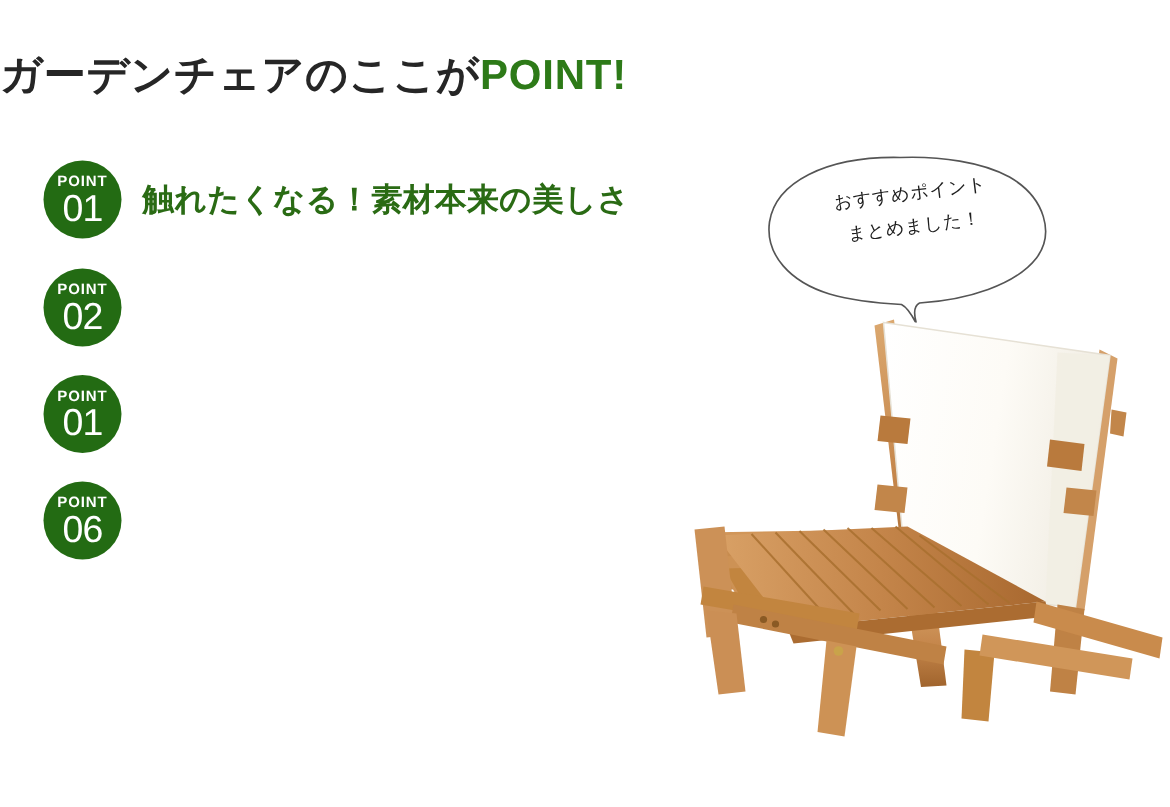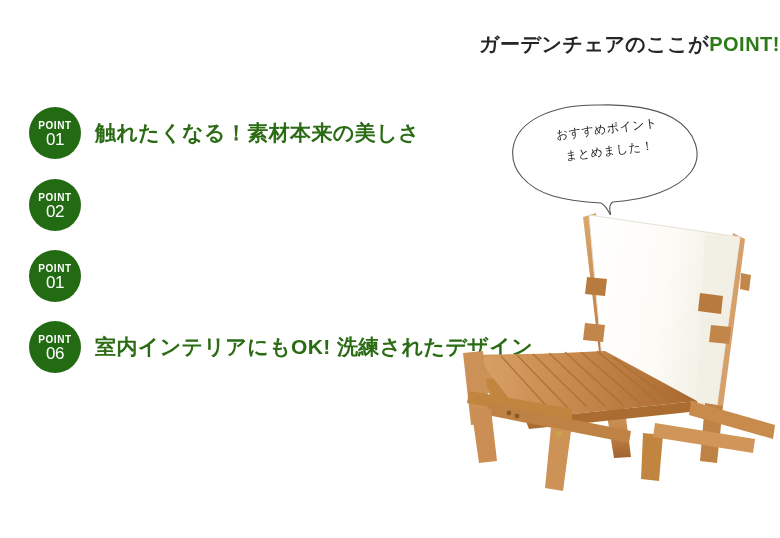--- a/index.html
+++ b/index.html
@@ -7,23 +7,23 @@
   body {
     width:780px; height:538px;
     font-family:"Liberation Sans","DejaVu Sans",sans-serif;
     position:relative; overflow:hidden;
     -webkit-font-smoothing:antialiased;
   }
 
   
   .page-title{
     position:absolute; left:0; top:31px; width:780px;
-    text-align:right;
-    font-size:20px; font-weight:bold; letter-spacing:.5px;
-    color:#262626; white-space:nowrap;padding-left:47px;
+    text-align:left;
+    font-size:28px; font-weight:bold; letter-spacing:.5px;
+    color:#262626; white-space:nowrap;
   }
   .page-title .accent{ color:#2d7a18; }
 
   
   .point-list{ position:absolute; left:0; top:0; width:520px; height:505px; }
   .point-row{
     position:absolute; left:29px; display:flex; align-items:center;
   }
   .point-row.r0{ top:107px; }
   .point-row.r1{ top:179px; }
@@ -35,21 +35,21 @@
     background:#236b13; color:#ffffff;
     display:flex; flex-direction:column;
     align-items:center; justify-content:center;
     flex:0 0 auto; line-height:1;
   }
   .badge-word{
     font-size:10px; font-weight:bold; letter-spacing:.6px;
     margin-top:3px; margin-bottom:-1px;
   }
   .badge-num{
-    font-size:17px; font-weight:400; letter-spacing:-.5px;
+    font-size:25px; font-weight:400; letter-spacing:-.5px;
     margin-top:1px;
   }
 
   .point-text{
     margin-left:14px;
     font-size:21px; font-weight:bold; letter-spacing:.4px;
     color:#2a6b14; white-space:nowrap;text-align:right;
   }
 
   
@@ -95,21 +95,20 @@
       <span class="badge-word">POINT</span>
       <span class="badge-num">01</span>
     </div>
   </div>
 
   <div class="point-row r3">
     <div class="badge">
       <span class="badge-word">POINT</span>
       <span class="badge-num">06</span>
     </div>
-    <div class="point-text">室内インテリアにもOK! 洗練されたデザイン</div>
   </div>
 
 </div>
 
 <div class="bubble">
   <svg width="200" height="115" viewBox="0 0 200 115">
     <path d="M95 5 C 45 4, 12 22, 8 48 C 5 70, 22 88, 48 96
              C 62 100, 78 102, 96 103
              C 100 105, 103 110, 106 116
              C 104 109, 104 104, 108 102

